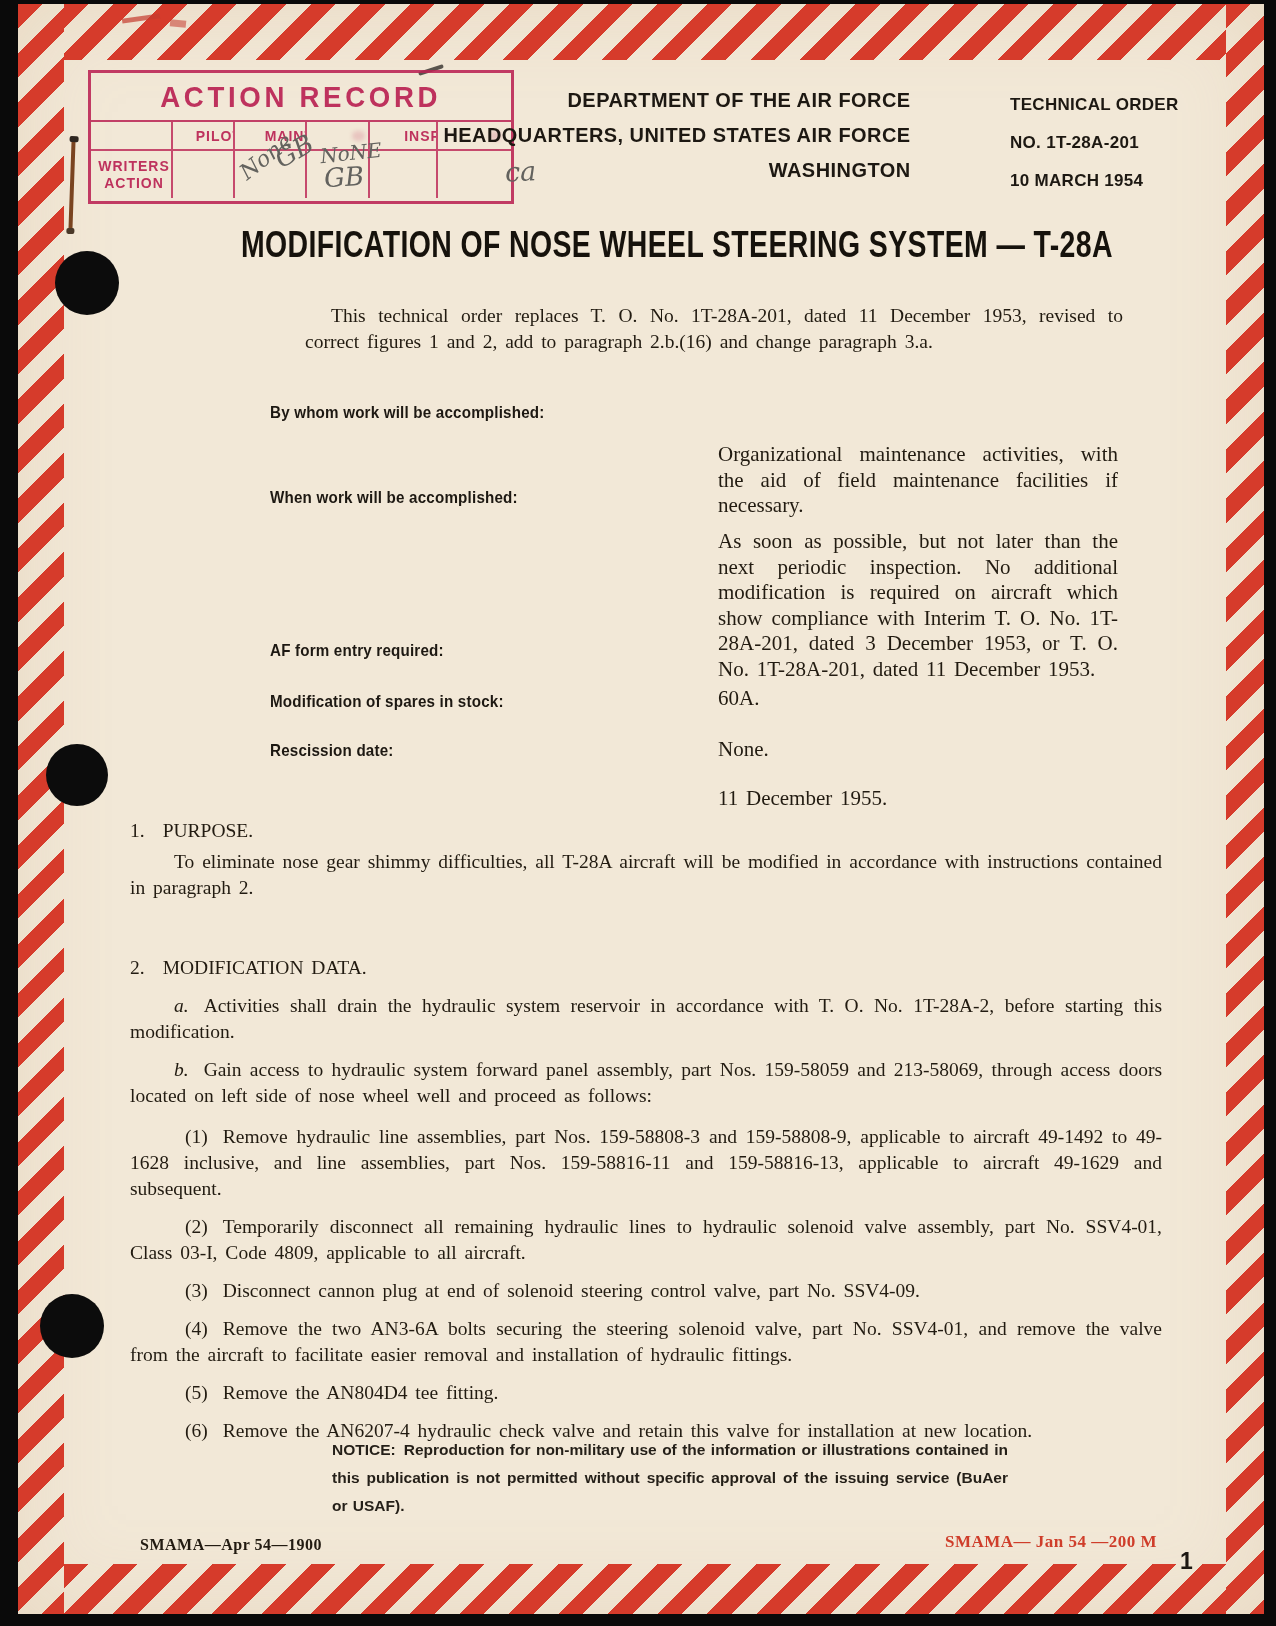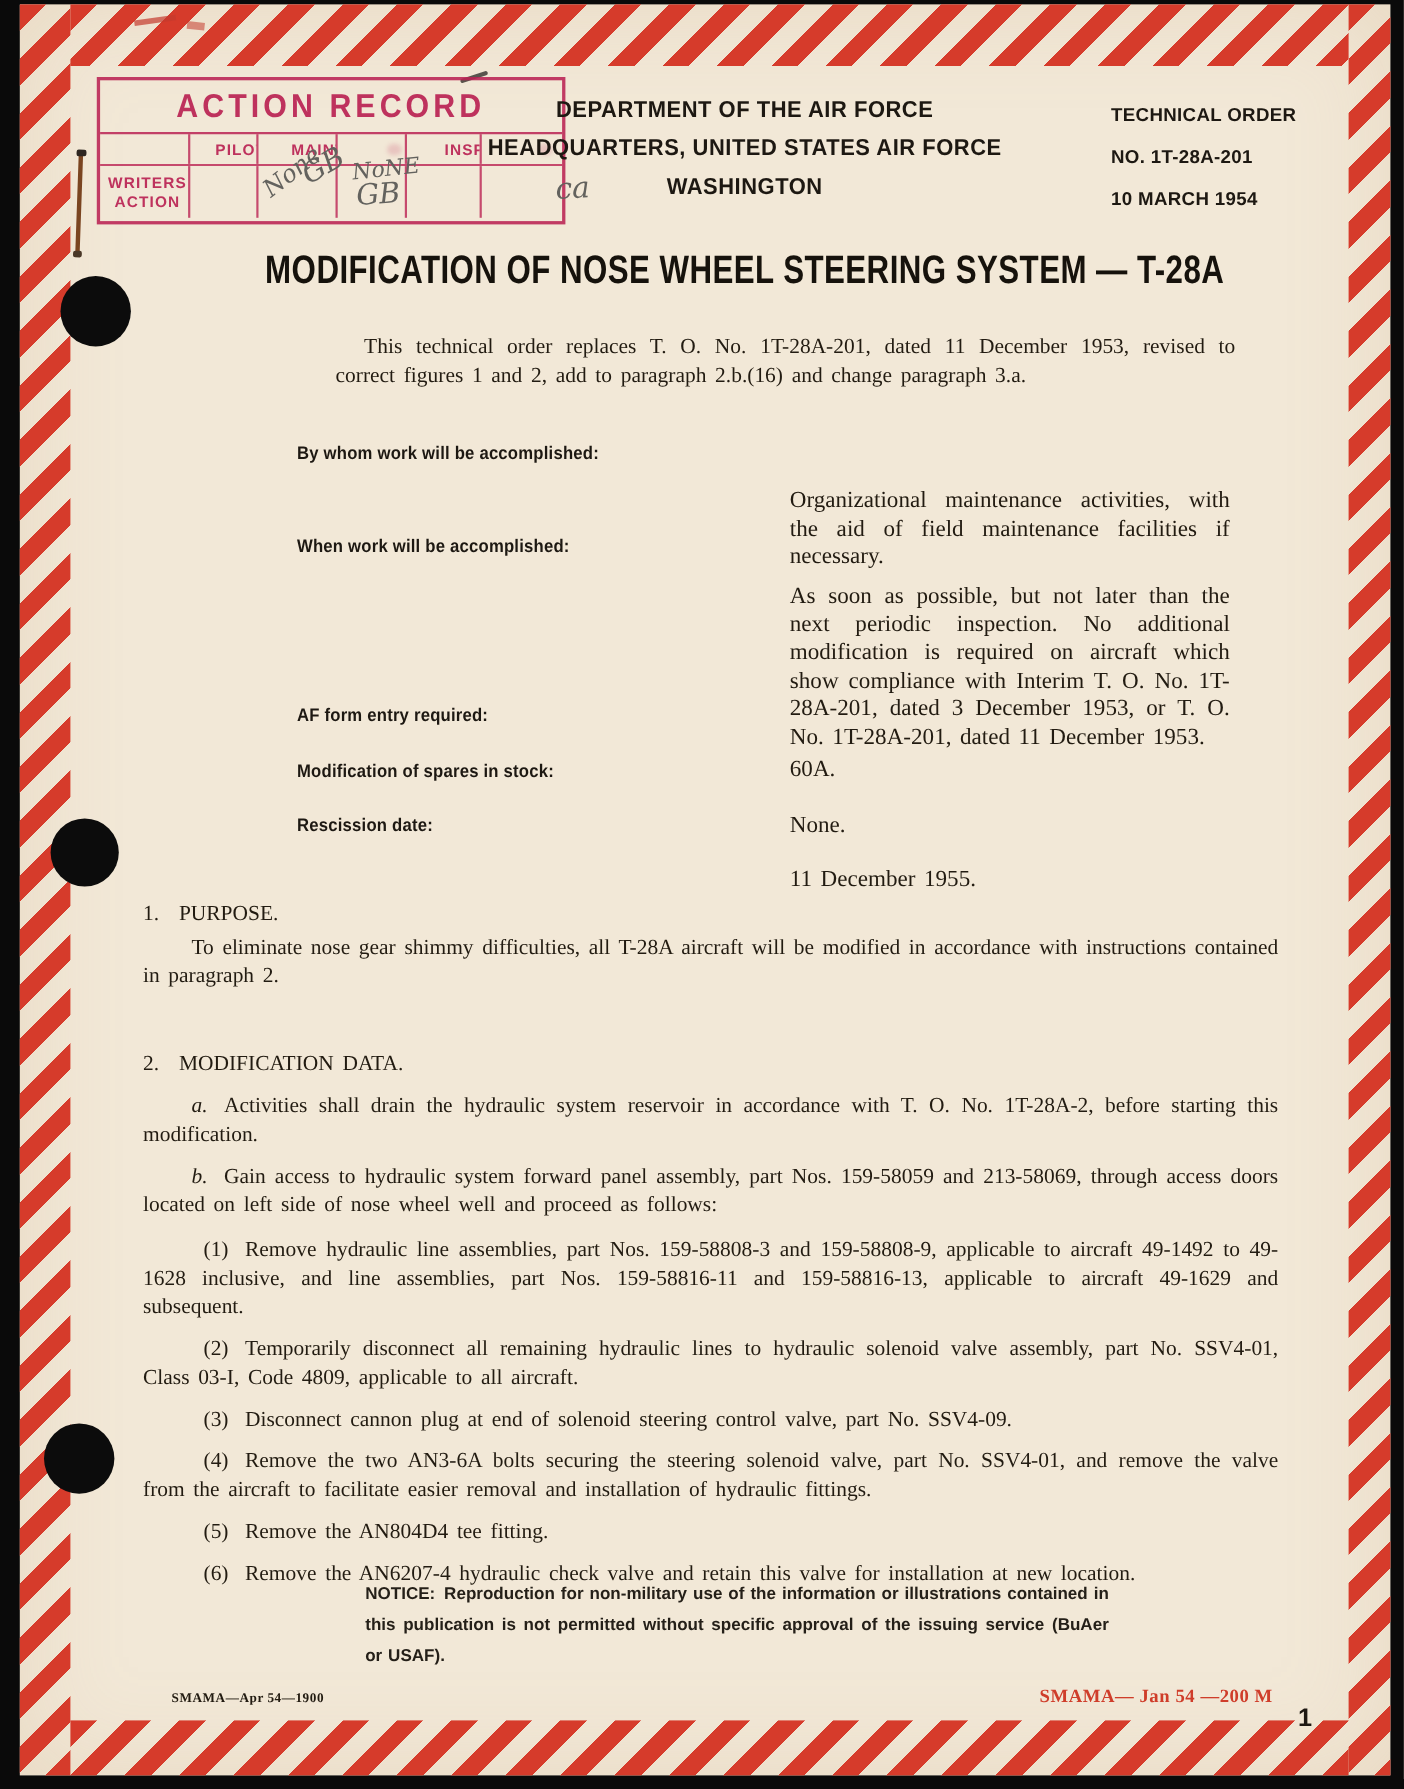--- a/index.html
+++ b/index.html
@@ -45,21 +45,21 @@
   .smudge.sm{width:45%;}
   
   .pencil{position:absolute;font-family:"DejaVu Serif",serif;font-style:italic;color:#63625e;}
   .hw-pilots1{left:218px;top:140px;font-size:22px;transform:rotate(-38deg);}
   .hw-pilots2{left:256px;top:132px;font-size:26px;transform:rotate(-30deg);}
   .hw-maint1{left:302px;top:137px;font-size:20px;transform:rotate(-6deg);}
   .hw-maint2{left:306px;top:158px;font-size:26px;transform:rotate(-4deg);}
   .hw-ca{left:487px;top:152px;font-size:27px;transform:rotate(-3deg);}
 
   
-  .hdr-center{position:absolute;left:659px;top:78px;transform:translateX(-50%);text-align:center;white-space:nowrap;}
+  .hdr-center{position:absolute;left:659px;top:78px;transform:translateX(-50%);text-align:right;white-space:nowrap;}
   .hdr-center div{font-size:21px;line-height:35px;letter-spacing:.5px;transform:scaleX(.95);}
   .hdr-right{position:absolute;left:992px;top:82px;white-space:nowrap;}
   .hdr-right div{font-size:17px;line-height:38px;letter-spacing:.3px;}
 
   .doc-title{position:absolute;left:659px;top:220px;white-space:nowrap;font-size:36px;letter-spacing:.5px;
              transform:translateX(-50%) scaleX(.79);transform-origin:center;color:#16120c;}
 
   .intro{position:absolute;left:287px;top:299px;width:818px;font-size:19.5px;line-height:26px;
          text-align:justify;text-indent:26px;word-spacing:3px;}
 
@@ -75,21 +75,21 @@
   .body-block p.h2{margin-top:54px;}
   .body-block p.lettered{text-indent:44px;}
   .body-block p.item{text-indent:55px;}
   .body-block .mk{margin-right:15px;}
   .body-block p.item1{margin-top:15px;}
 
   .notice{position:absolute;left:314px;top:1432px;width:676px;font-size:15.5px;line-height:28px;
           text-align:justify;word-spacing:1px;color:#241f18;}
   .notice .nlabel{margin-right:8px;}
 
-  .foot-left{position:absolute;left:122px;top:1532px;font-size:12px;font-weight:bold;letter-spacing:.5px;margin-left:16px;}
+  .foot-left{position:absolute;left:122px;top:1532px;font-size:16px;font-weight:bold;letter-spacing:.5px;}
   .foot-right{position:absolute;left:927px;top:1528px;font-size:17px;font-weight:bold;color:#cf3d2a;letter-spacing:.5px;}
   .pagenum{position:absolute;left:1162px;top:1544px;font-size:23px;}
 </style>
 </head>
 <body>
 
 <div class="paper">
 
   <div class="band band-top"></div>
   <div class="band band-bottom"></div>

